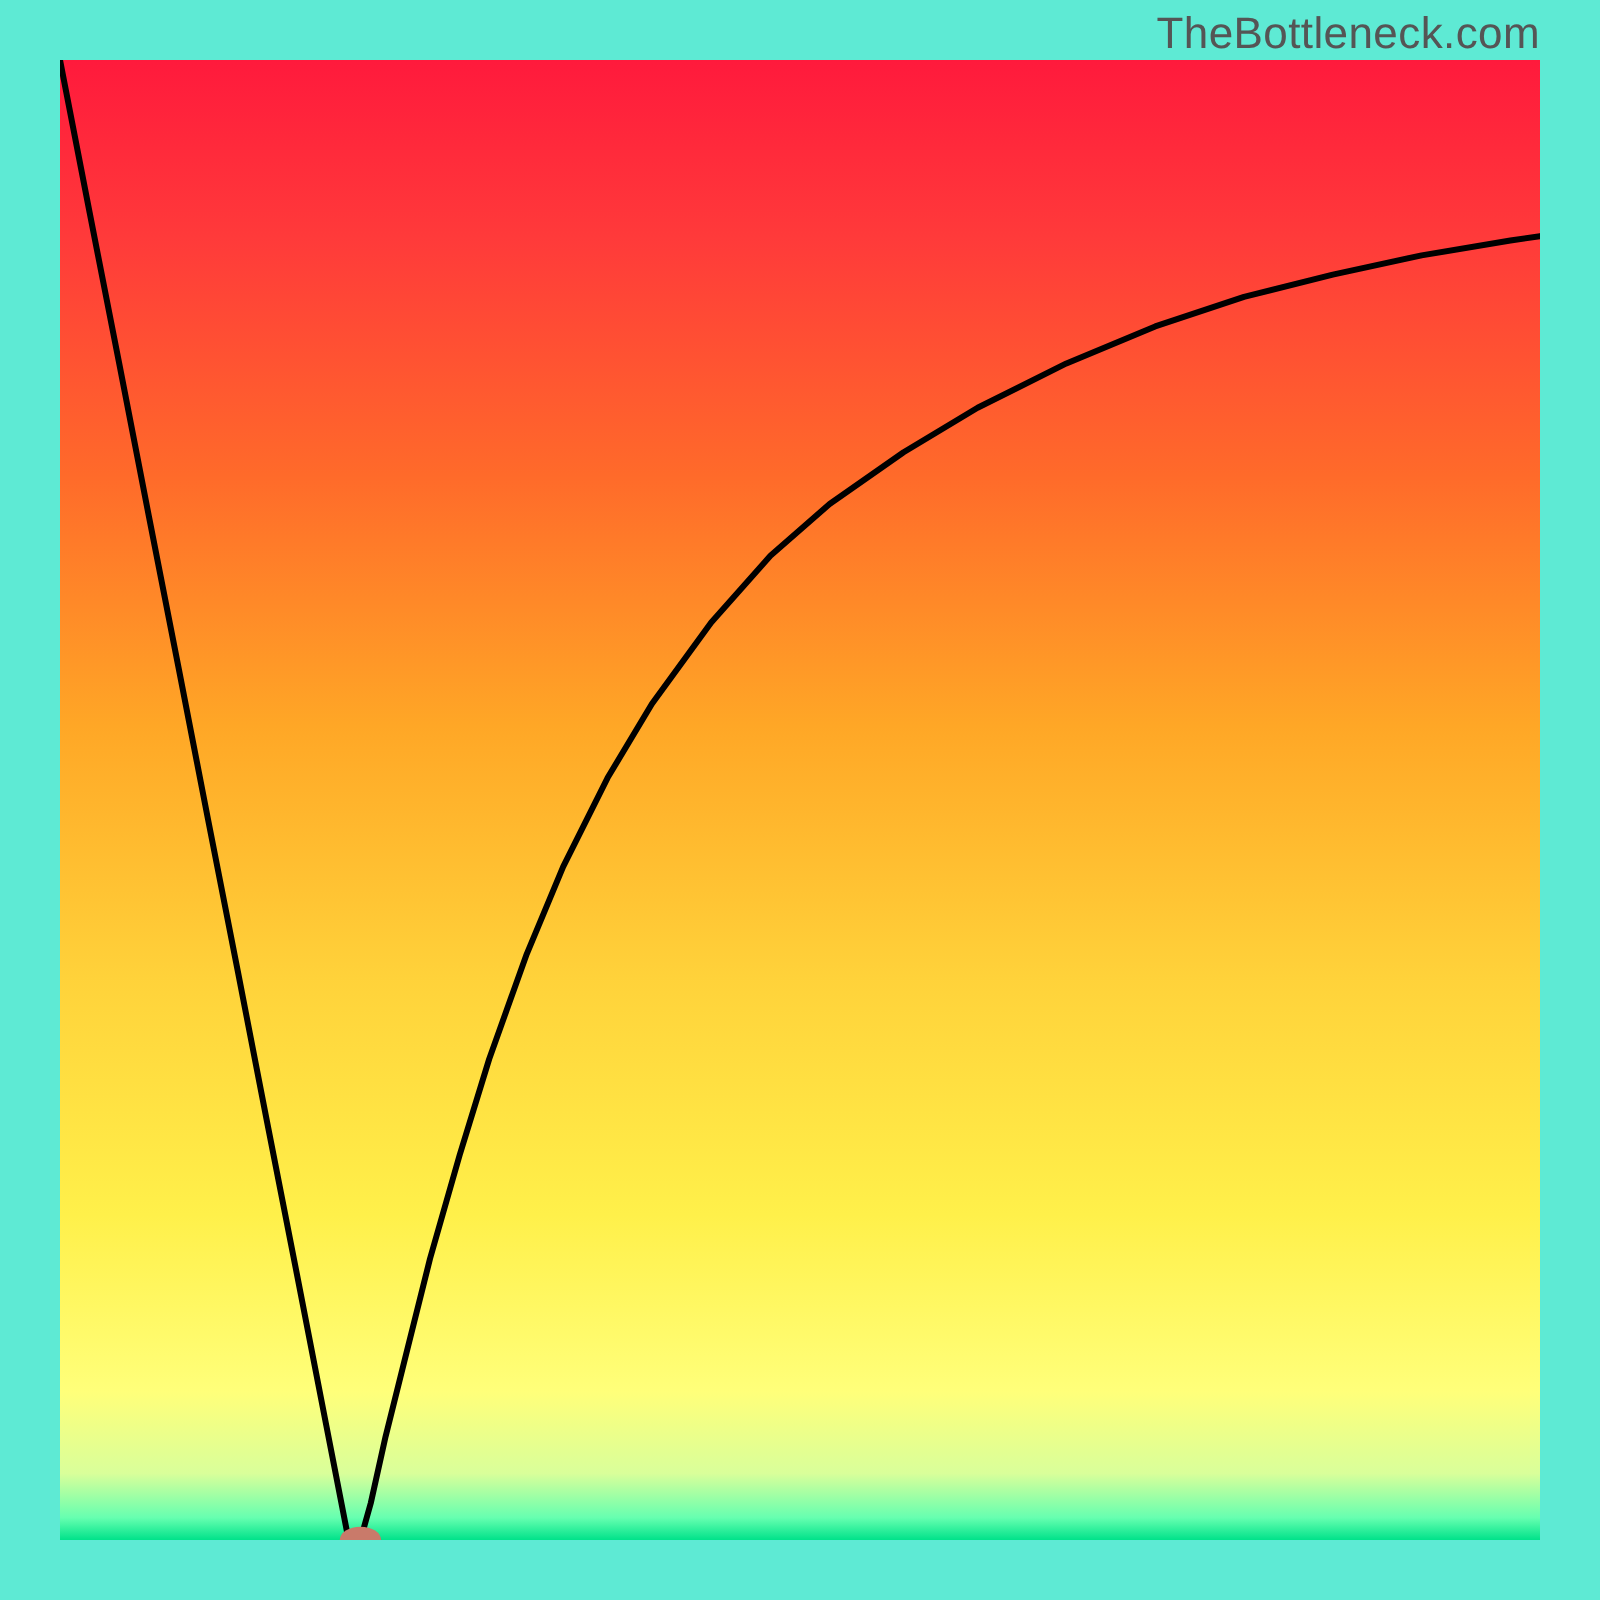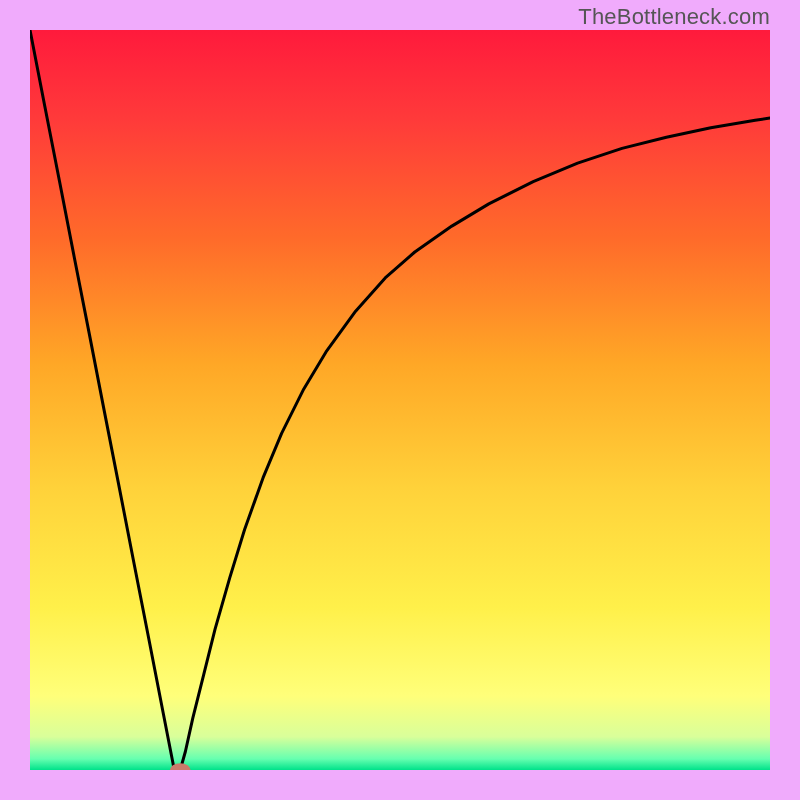--- a/index.html
+++ b/index.html
@@ -7,21 +7,21 @@
     padding: 0;
     width: 800px;
     height: 800px;
     background: #000;
     overflow: hidden;
     font-family: Arial, Helvetica, sans-serif;
   }
   .outer-frame {
     width: 800px;
     height: 800px;
-    background: #f0abfc;
+    background: #5eead4;
     position: relative;
   }
   .watermark {
     position: absolute;
     top: 4px;
     right: 30px;
     color: #555;
     font-size: 22px;
     font-weight: 500;
     letter-spacing: 0.2px;

